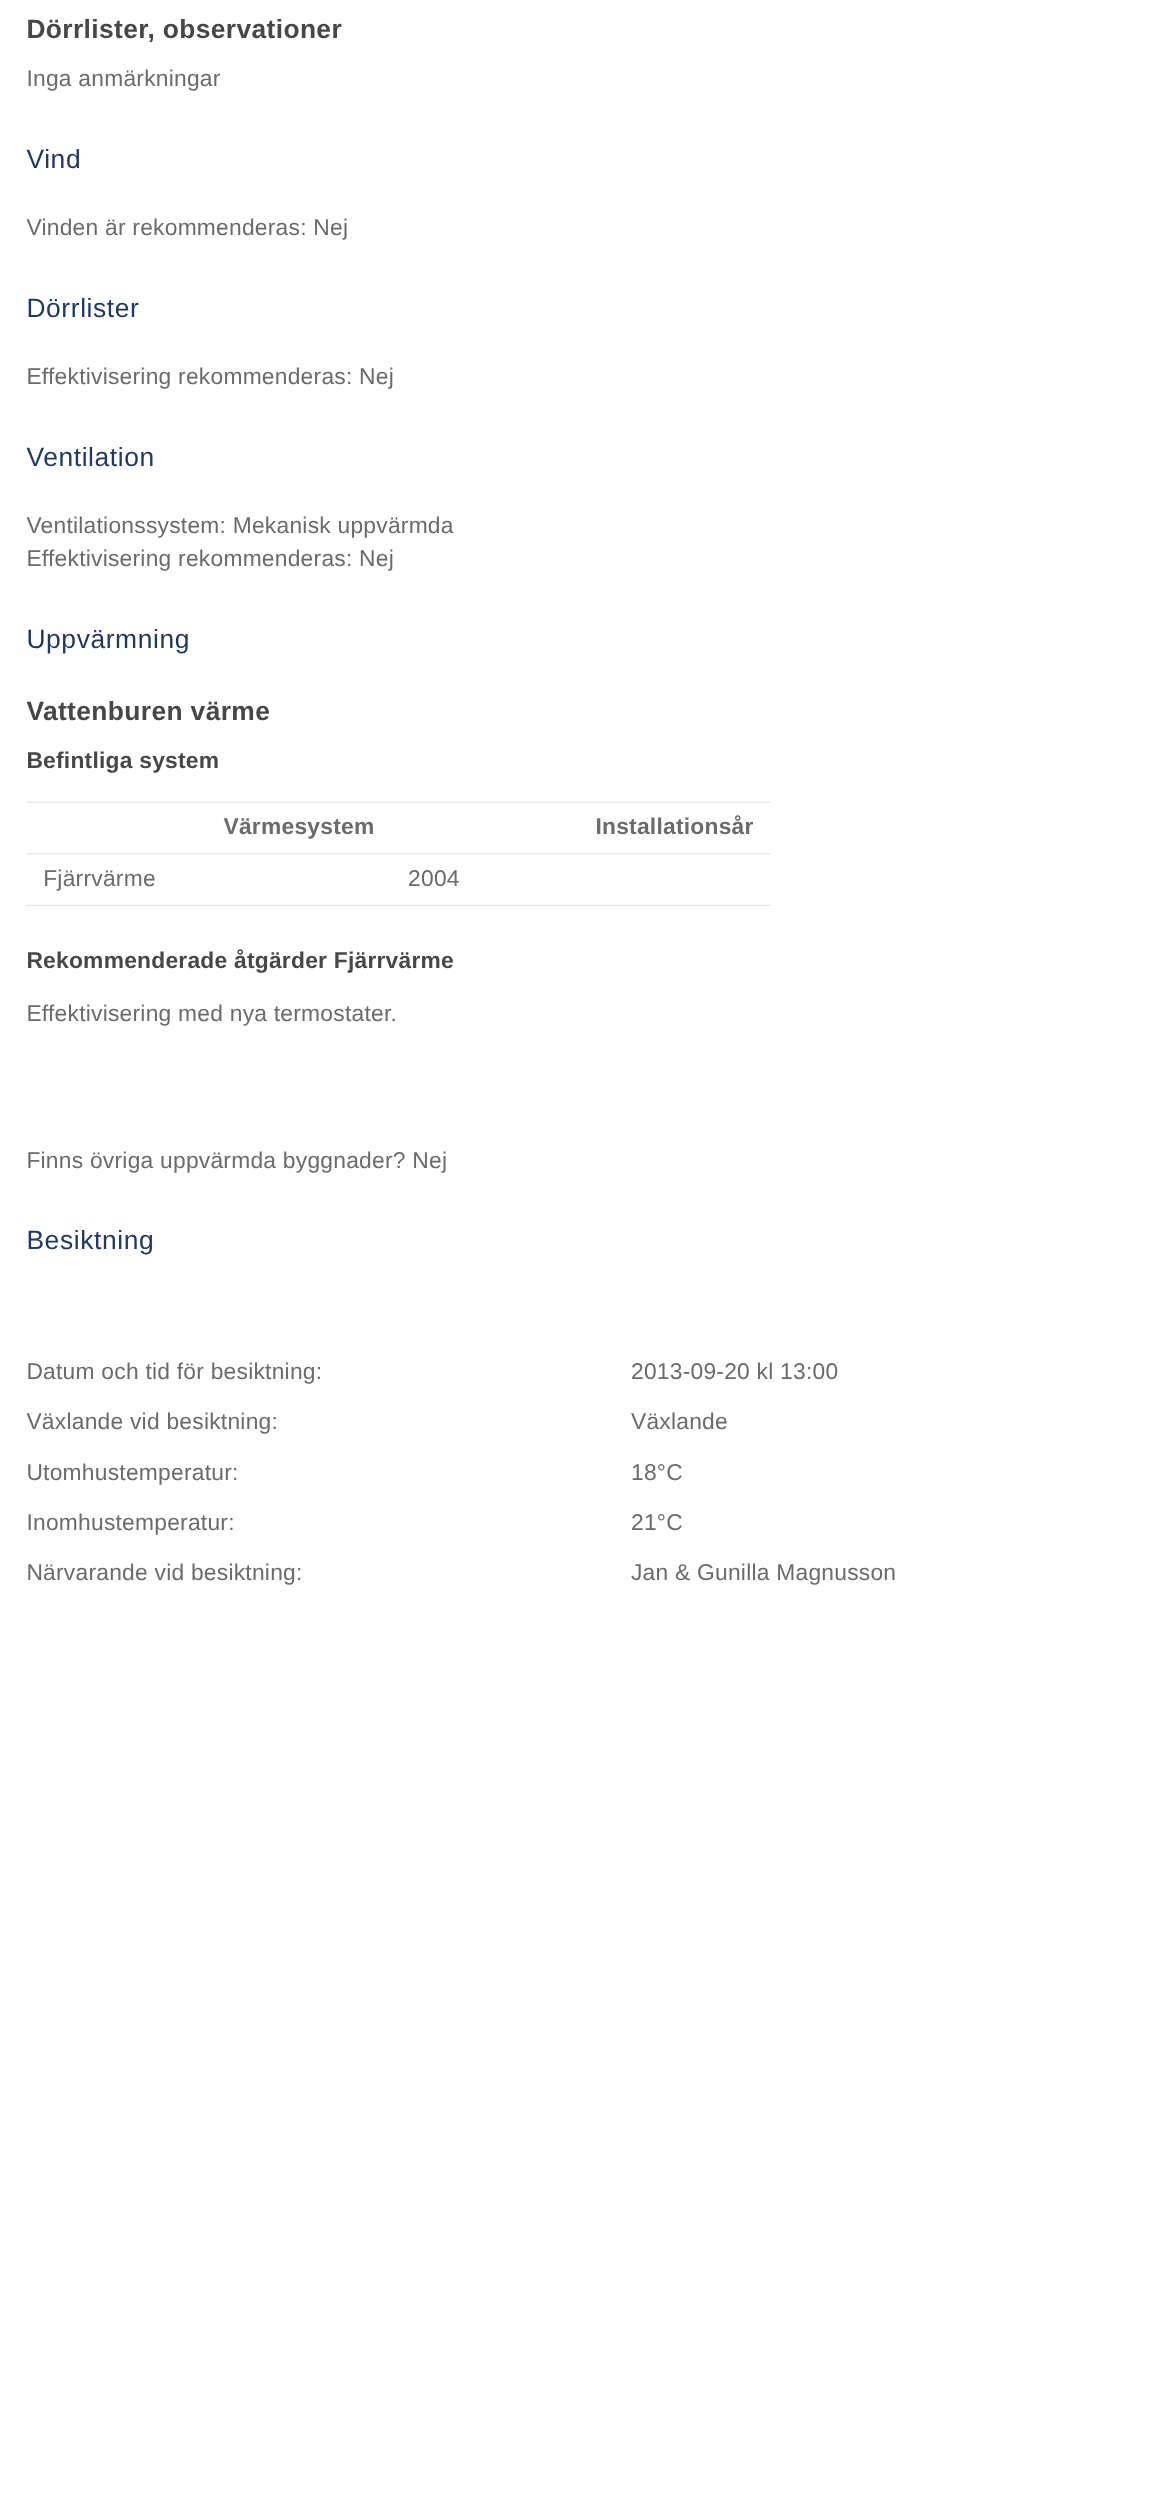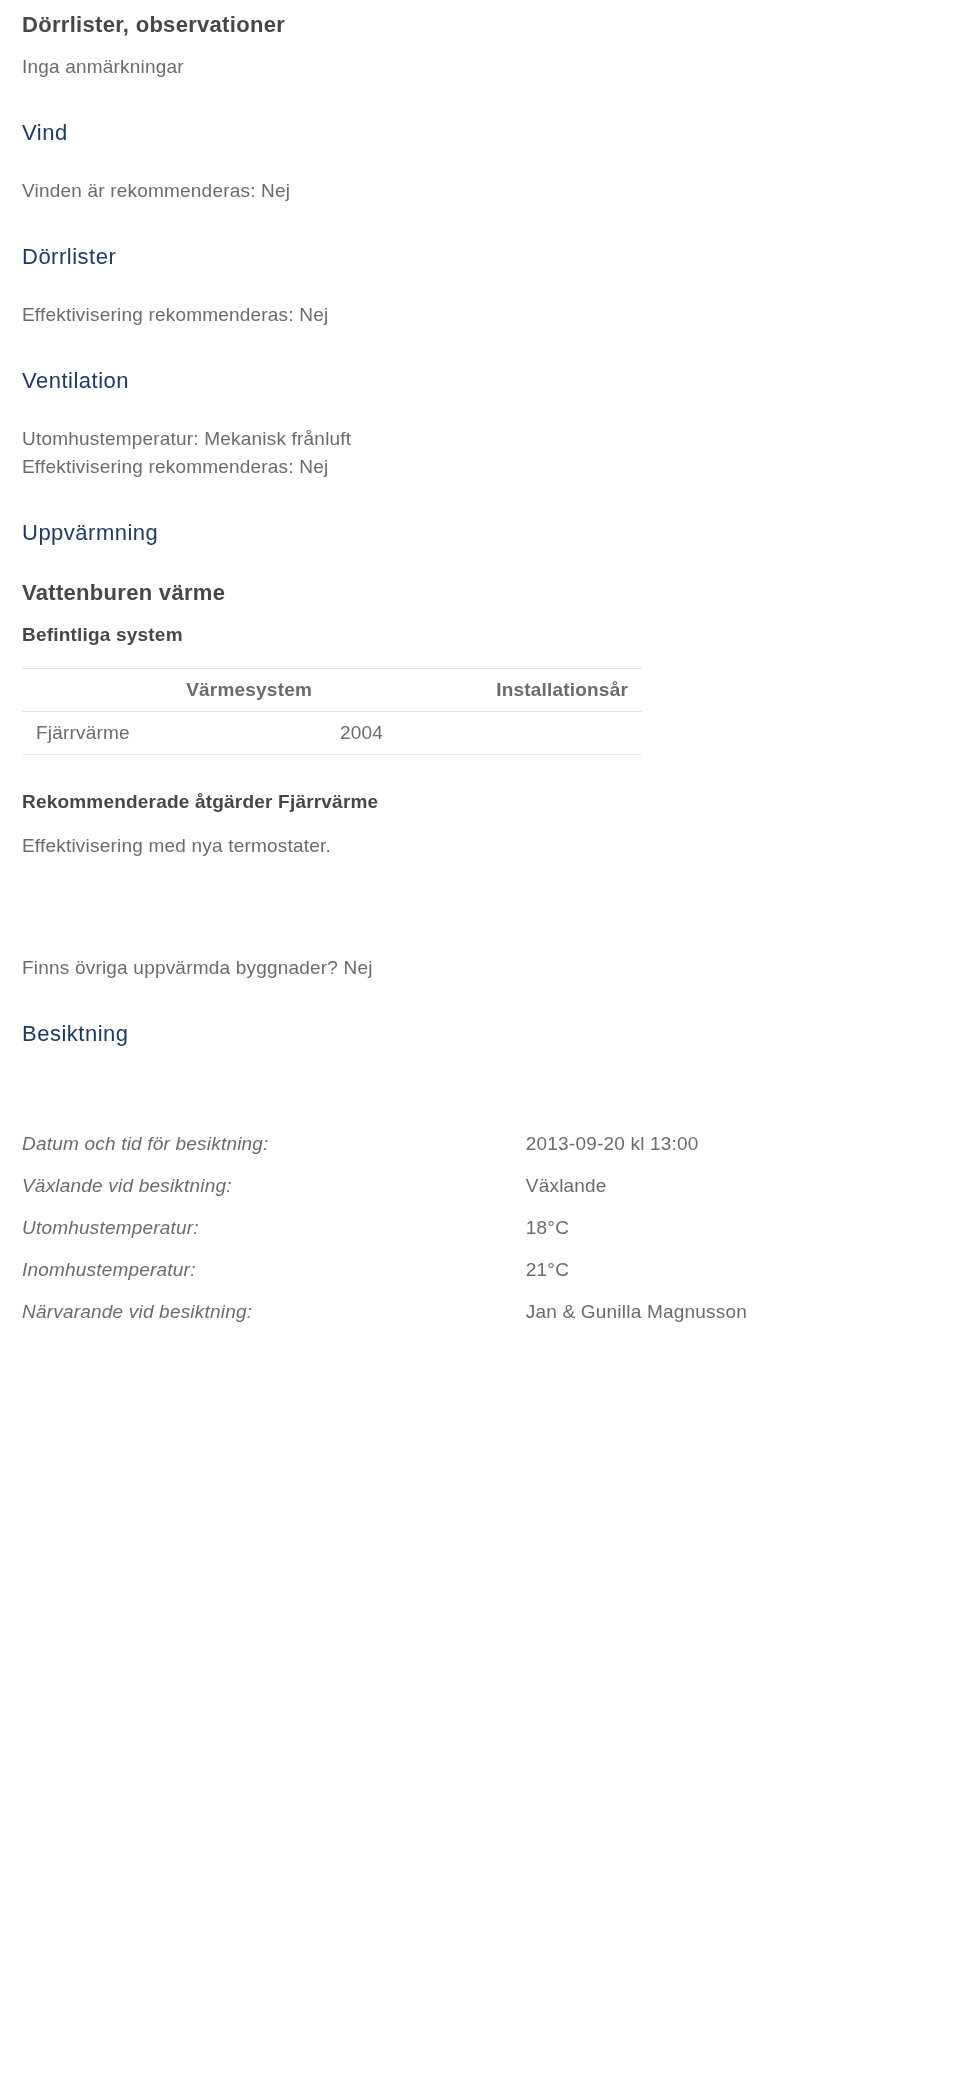--- a/index.html
+++ b/index.html
@@ -91,21 +91,20 @@
     border-collapse: collapse;
     margin-top: 6px;
   }
   .kv-label {
     font-size: 19px;
     color: #6b6b6b;
     padding: 10px 0;
     letter-spacing: 0.2px;
     width: 55%;
     vertical-align: top;
-    font-style: italic;
   }
   .kv-value {
     font-size: 19px;
     color: #6b6b6b;
     padding: 10px 0;
     letter-spacing: 0.2px;
     vertical-align: top;
   }
 </style>
 </head>
@@ -116,21 +115,21 @@
   <div class="h2-dark">Dörrlister, observationer</div>
   <div class="p-grey">Inga anmärkningar</div>
 
   <div class="h2-navy">Vind</div>
   <div class="line-grey">Vinden är rekommenderas: Nej</div>
 
   <div class="h2-navy">Dörrlister</div>
   <div class="line-grey">Effektivisering rekommenderas: Nej</div>
 
   <div class="h2-navy">Ventilation</div>
-  <div class="line-grey-tight">Utomhustemperatur: Mekanisk frånluft</div>
+  <div class="line-grey-tight">Ventilationssystem: Mekanisk uppvärmda</div>
   <div class="line-grey-last">Effektivisering rekommenderas: Nej</div>
 
   <div class="h2-navy">Uppvärmning</div>
   <div class="h2-dark">Vattenburen värme</div>
   <div class="h3-dark">Befintliga system</div>
 
   <table class="table">
     <tbody>
         <tr>
       <th class="th">Värmesystem</th>

